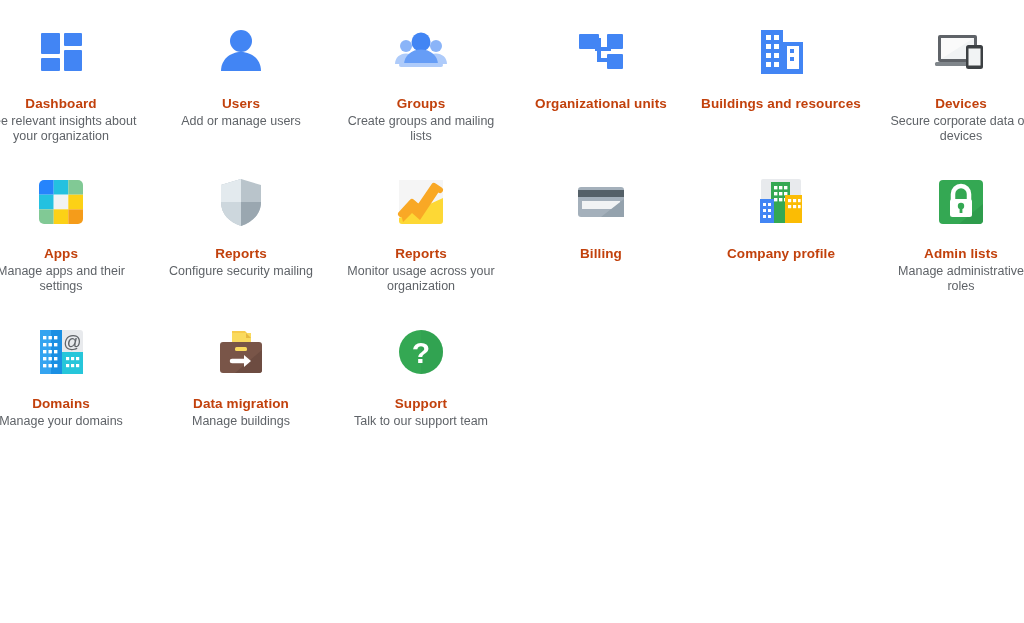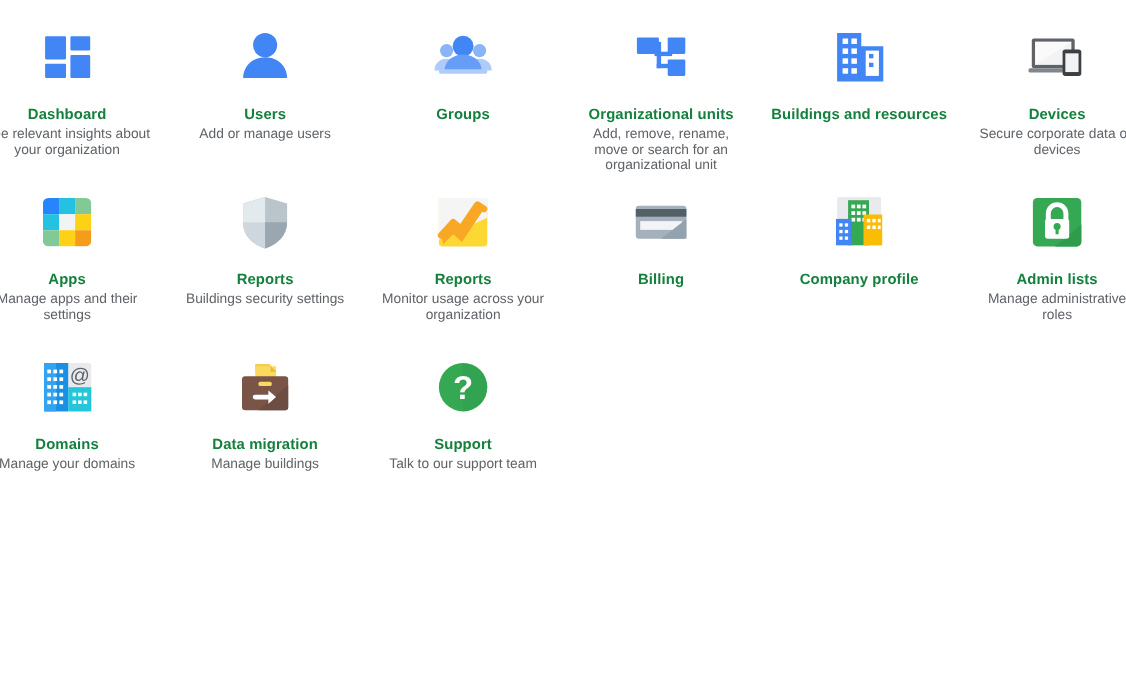--- a/index.html
+++ b/index.html
@@ -44,21 +44,21 @@
     height: 56px;
     margin: 12px 0 16px 0;
     display: block;
     flex: none;
   }
   .tile-icon svg { display: block; width: 56px; height: 56px; }
 
   .tile-title {
     font-size: 13.5px;
     font-weight: bold;
-    color: #15803d;
+    color: #c2410c;
     line-height: 15px;
     letter-spacing: 0.1px;
     max-width: 160px;
   }
 
   .tile-desc {
     margin-top: 3px;
     font-size: 12.5px;
     font-weight: normal;
     color: #5f6368;
@@ -98,34 +98,34 @@
       <circle cx="13" cy="22" r="6" fill="#8ab4f8"></circle>
       <circle cx="43" cy="22" r="6" fill="#8ab4f8"></circle>
       <path d="M2 40c0-6.4 5-10.5 11-10.5S24 33.6 24 40z" fill="#aecbfa"></path>
       <path d="M32 40c0-6.4 5-10.5 11-10.5S54 33.6 54 40z" fill="#aecbfa"></path>
       <circle cx="28" cy="18" r="9.5" fill="#4285f4"></circle>
       <path d="M11 41c0-9.5 7.6-15.5 17-15.5S45 31.5 45 41z" fill="#669df6"></path>
       <rect x="6" y="39" width="44" height="4" rx="2" fill="#aecbfa"></rect>
     </svg>
       </span>
       <div class="tile-title">Groups</div>
+      <div class="tile-desc">Create groups and mailing lists</div>
     </div>
     <div class="tile">
       <span class="tile-icon">
     <svg viewBox="0 0 56 56">
       <rect x="22" y="23" width="16" height="4" fill="#4285f4"></rect>
       <rect x="24" y="14" width="4" height="24" fill="#4285f4"></rect>
       <rect x="24" y="34" width="14" height="4" fill="#4285f4"></rect>
       <rect x="6" y="10" width="20" height="15" rx="1" fill="#4285f4"></rect>
       <rect x="34" y="10" width="16" height="15" rx="1" fill="#4285f4"></rect>
       <rect x="34" y="30" width="16" height="15" rx="1" fill="#4285f4"></rect>
     </svg>
       </span>
       <div class="tile-title">Organizational units</div>
-      <div class="tile-desc">Add, remove, rename, move or search for an organizational unit</div>
     </div>
     <div class="tile">
       <span class="tile-icon">
     <svg viewBox="0 0 56 56">
       <path d="M8 6h22v12h20v32H8z" fill="#4285f4"></path>
       <rect x="13" y="11" width="5" height="5" fill="#fff"></rect>
       <rect x="21" y="11" width="5" height="5" fill="#fff"></rect>
       <rect x="13" y="20" width="5" height="5" fill="#fff"></rect>
       <rect x="21" y="20" width="5" height="5" fill="#fff"></rect>
       <rect x="13" y="29" width="5" height="5" fill="#fff"></rect>
@@ -180,21 +180,21 @@
     <div class="tile">
       <span class="tile-icon">
     <svg viewBox="0 0 56 56">
       <path d="M28 5l20 6v17c0 12-8.5 20-20 24C16 48 8 40 8 28V11z" fill="#b9c4cb"></path>
       <path d="M28 5L8 11v17c0 12 8 20 20 24z" fill="#cdd7dd"></path>
       <path d="M28 5L8 11v17h20z" fill="#e3eaee"></path>
       <path d="M28 28h20c0 12-8.5 20-20 24z" fill="#9aa7b0"></path>
     </svg>
       </span>
       <div class="tile-title">Reports</div>
-      <div class="tile-desc">Buildings security settings</div>
+      <div class="tile-desc">Configure security mailing</div>
     </div>
     <div class="tile">
       <span class="tile-icon">
     <svg viewBox="0 0 56 56">
       <rect x="6" y="6" width="44" height="44" rx="3" fill="#fdd835"></rect>
       <path d="M6 6h44v18L6 44z" fill="#f5f5f5"></path>
       <path d="M8 40l11-12 7 6 15-22 6 4-20 30-8-7-9 9z" fill="#f9a825"></path>
       <path d="M8 40l11-12 7 6 15-22 6 4" fill="none" stroke="#f9a825" stroke-width="6" stroke-linejoin="round" stroke-linecap="round"></path>
     </svg>
       </span>

